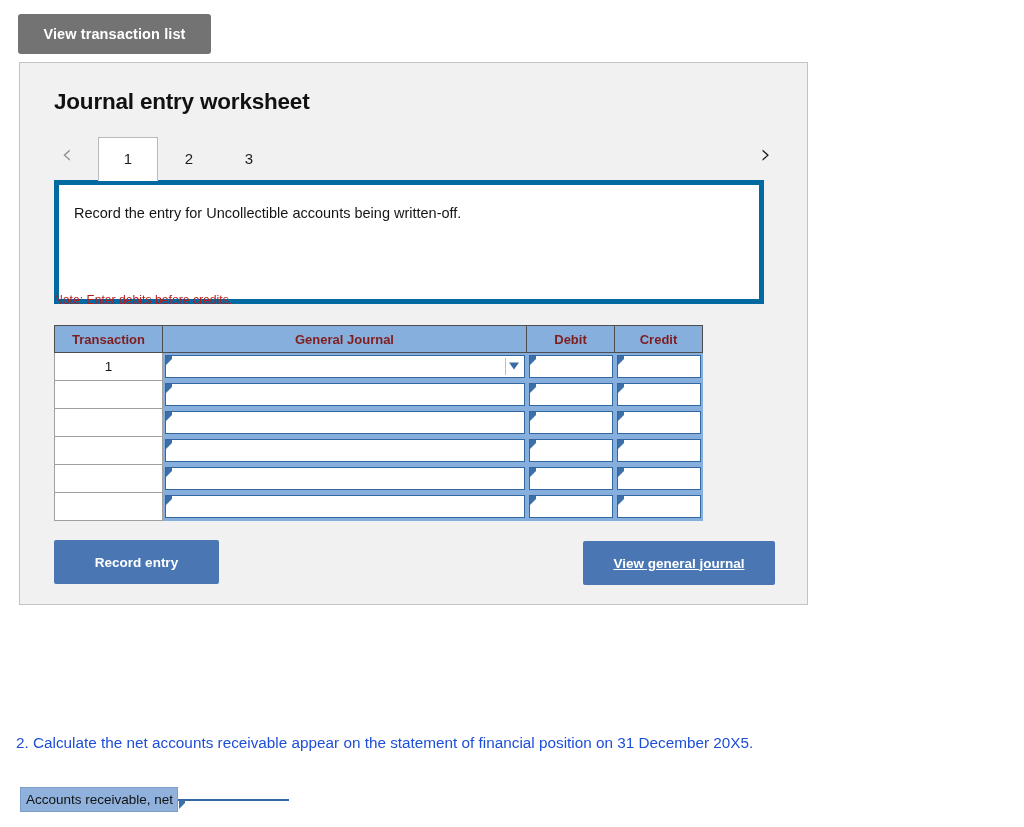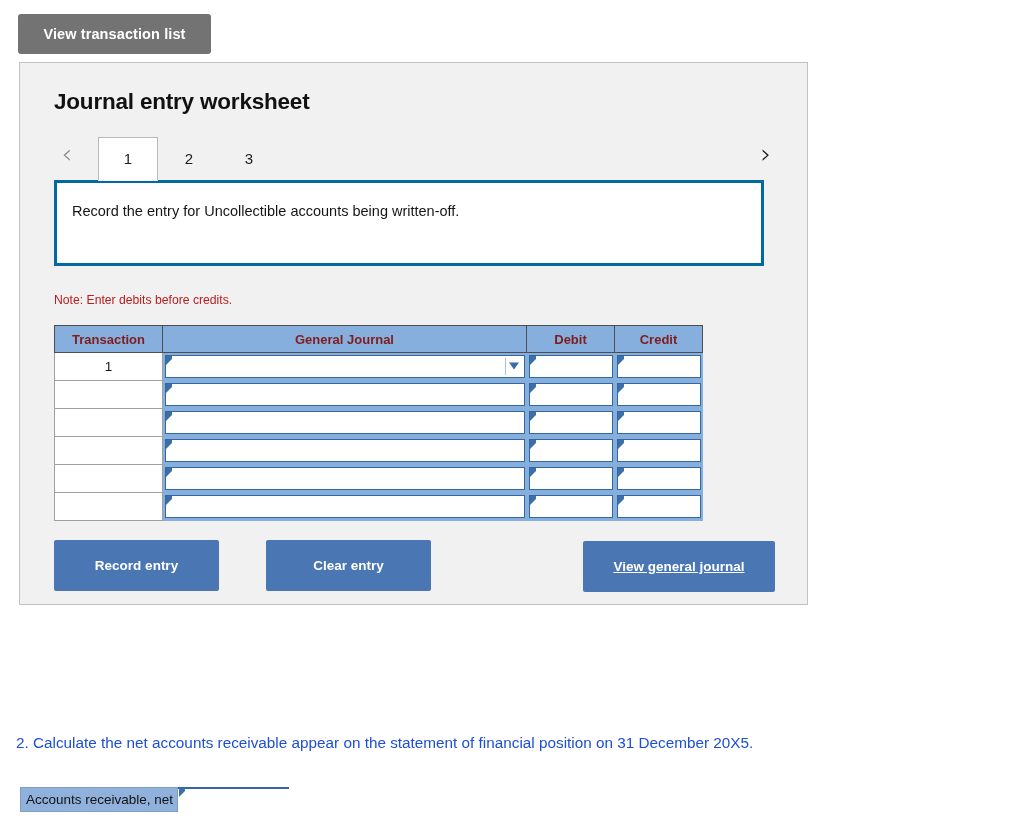--- a/index.html
+++ b/index.html
@@ -102,23 +102,23 @@
     border-bottom: 1px solid #ffffff;
     z-index: 4;
   }
 
   
   .instruction-box {
     position: absolute;
     left: 34px;
     top: 117px;
     width: 710px;
-    height: 86px;
-    background: #ffffff;
-    border: 3px solid #0369a1;
+    height: 124px;
+    background: #ffffff;
+    border: 5px solid #0369a1;
     box-sizing: border-box;
   }
   .instruction-text {
     position: absolute;
     left: 15px;
     top: 20px;
     font-size: 14.5px;
     color: #151515;
   }
 
@@ -207,21 +207,21 @@
     right: 18px;
     top: 2px;
     bottom: 2px;
     width: 1px;
     background: #a8c2e0;
   }
 
   
   .act-btn {
     position: absolute;
-    height: 51px;
+    height: 44px;
     background: #4a77b4;
     border: none;
     border-radius: 2px;
     color: #ffffff;
     font-size: 13.5px;
     font-weight: bold;
     font-family: "Liberation Sans", sans-serif;
     cursor: pointer;
     padding: 0;
   }
@@ -238,21 +238,21 @@
     color: #1d4ed8;
     white-space: nowrap;
   }
 
   .ar-row {
     position: absolute;
     left: 20px;
     top: 787px;
     height: 25px;
     display: flex;
-    align-items: flex-start;
+    align-items: center;
   }
   .ar-label {
     background: #8fb1dc;
     border: 1px solid #7a9ec9;
     box-sizing: border-box;
     font-size: 13.5px;
     color: #121212;
     padding: 0 4px 0 5px;
     line-height: 23px;
     white-space: nowrap;
@@ -399,21 +399,20 @@
         <td class="td-input">
           <div class="cellinput"></div>
         </td>
       </tr>
 
     </tbody>
   </table>
 
   <button class="act-btn btn-record">Record entry</button>
 
-  <button class="act-btn btn-clear">Clear entry</button>
 
   <button class="act-btn btn-viewgj">View general journal</button>
 
 </div>
 
 <div class="q2-text">2. Calculate the net accounts receivable appear on the statement of financial position on 31 December 20X5.</div>
 
 <div class="ar-row">
   <div class="ar-label">Accounts receivable, net</div>
   <div class="ar-input-wrap"></div>

